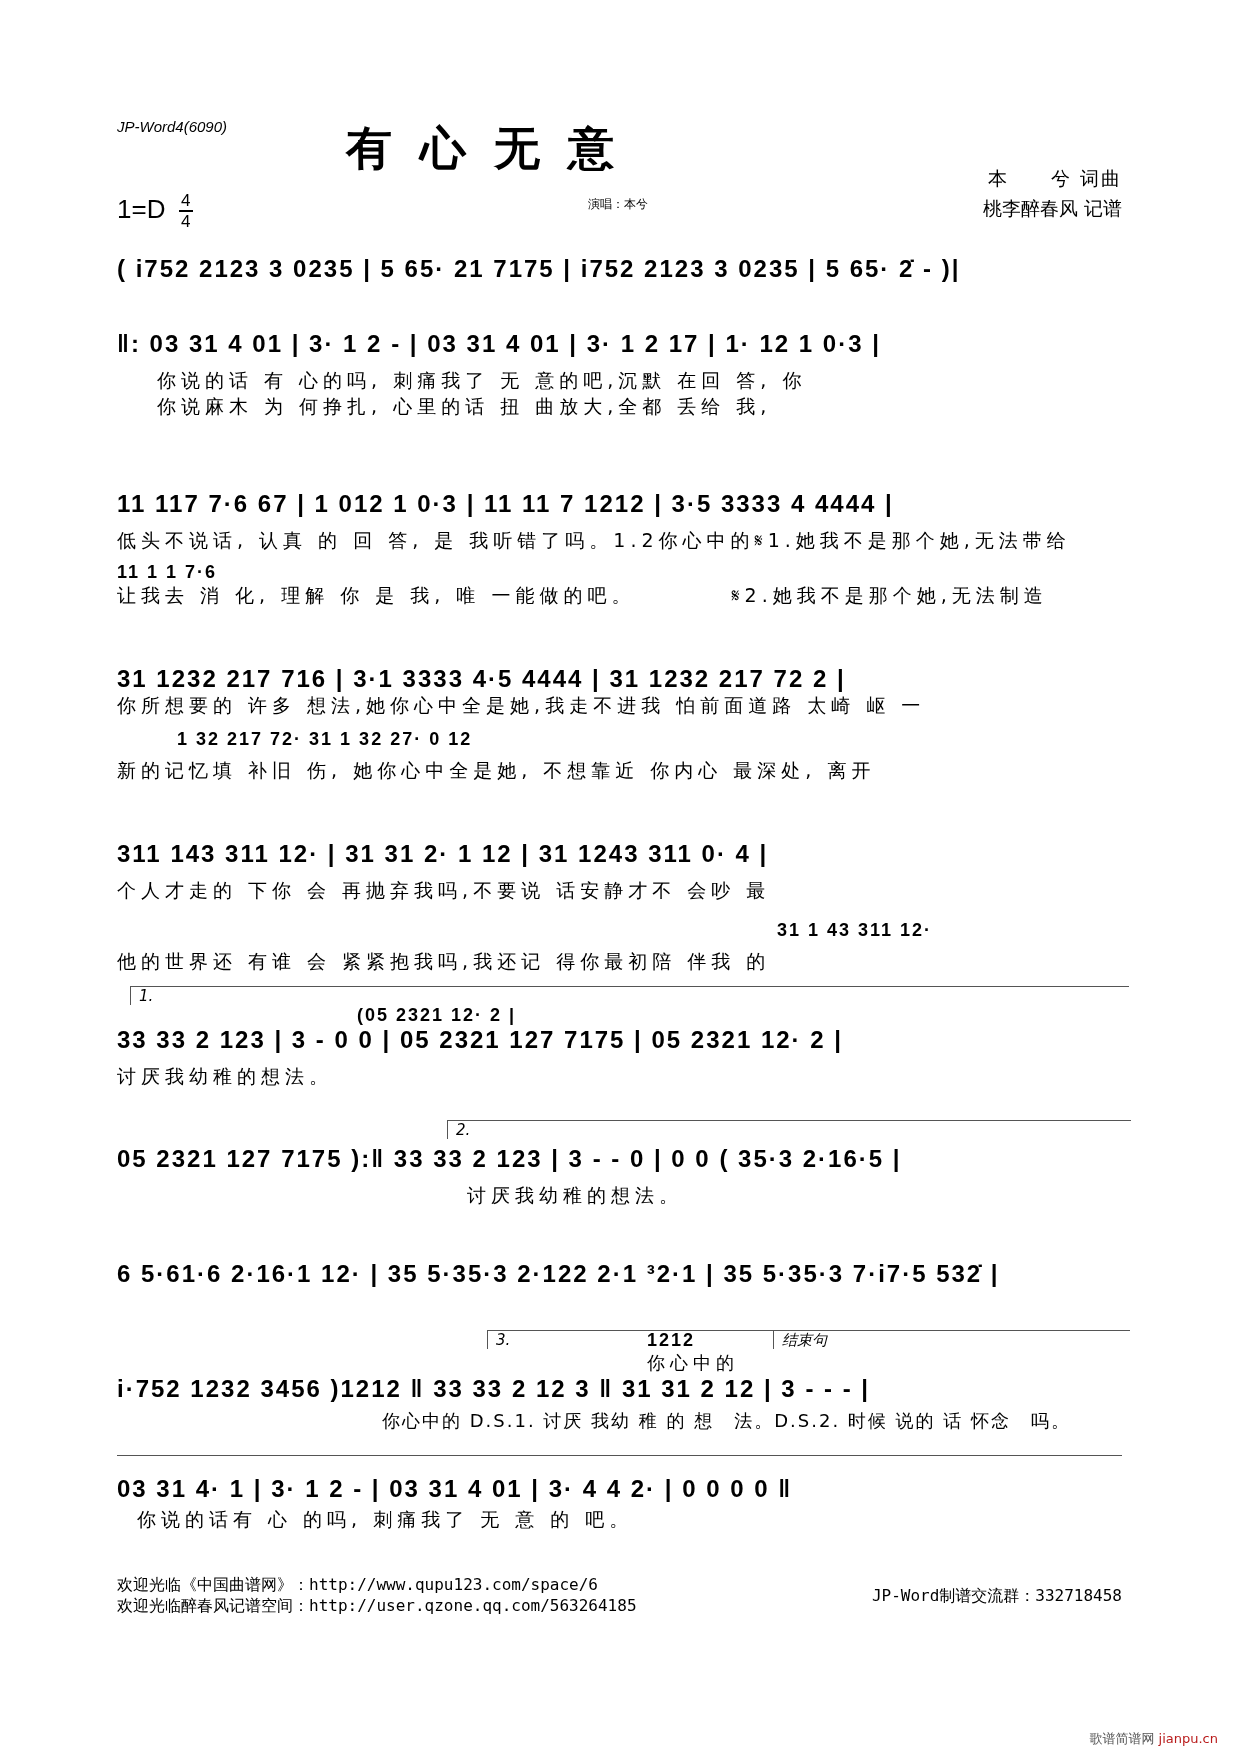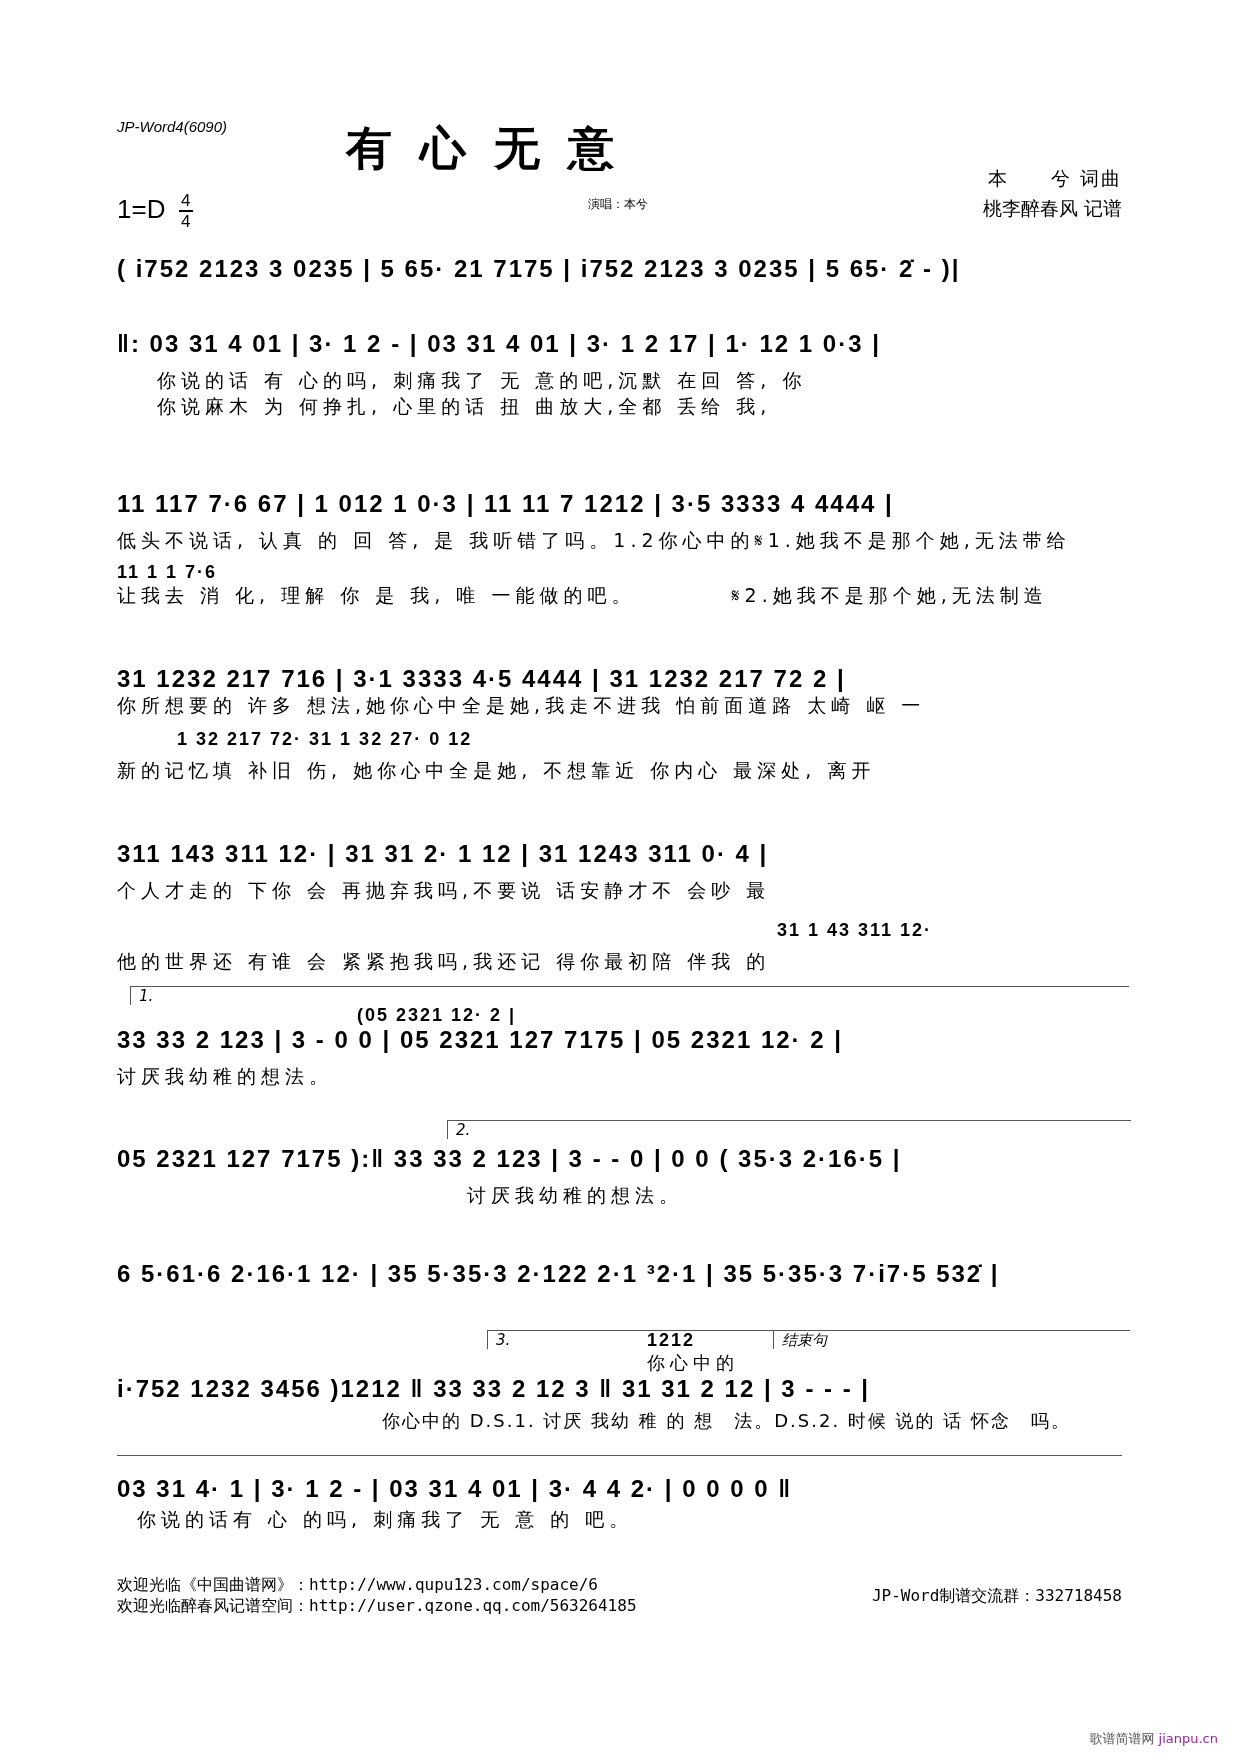--- a/index.html
+++ b/index.html
@@ -17,21 +17,21 @@
   .c1{top:166px;letter-spacing:2px;}
   .c2{top:196px;}
   .sys{position:absolute;left:117px;width:1008px;}
   .notes{font-family:"Liberation Sans",sans-serif;font-weight:bold;font-size:24px;letter-spacing:2px;white-space:nowrap;}
   .lyric{font-size:19px;letter-spacing:5px;white-space:nowrap;}
   .small{font-size:18px;}
   .volta{position:absolute;border-top:1px solid #555;height:18px;font-style:italic;font-size:15px;}
   .volta.bl{border-left:1px solid #555;padding-left:8px;}
   .footer{font-size:16px;font-family:"DejaVu Sans Mono","Liberation Mono",monospace;}
   .wm{right:22px;top:1730px;font-size:13px;color:#555;}
-  .wm .en{color:#a21caf;}
+  .wm .en{color:#b91c1c;}
 </style>
 </head>
 <body>
 
 <div class="abs software">JP-Word4(6090)</div>
 <div class="abs title">有心无意</div>
 <div class="abs key">
   <span>1=D</span>
   <span class="tsig">
     <span>4</span>

